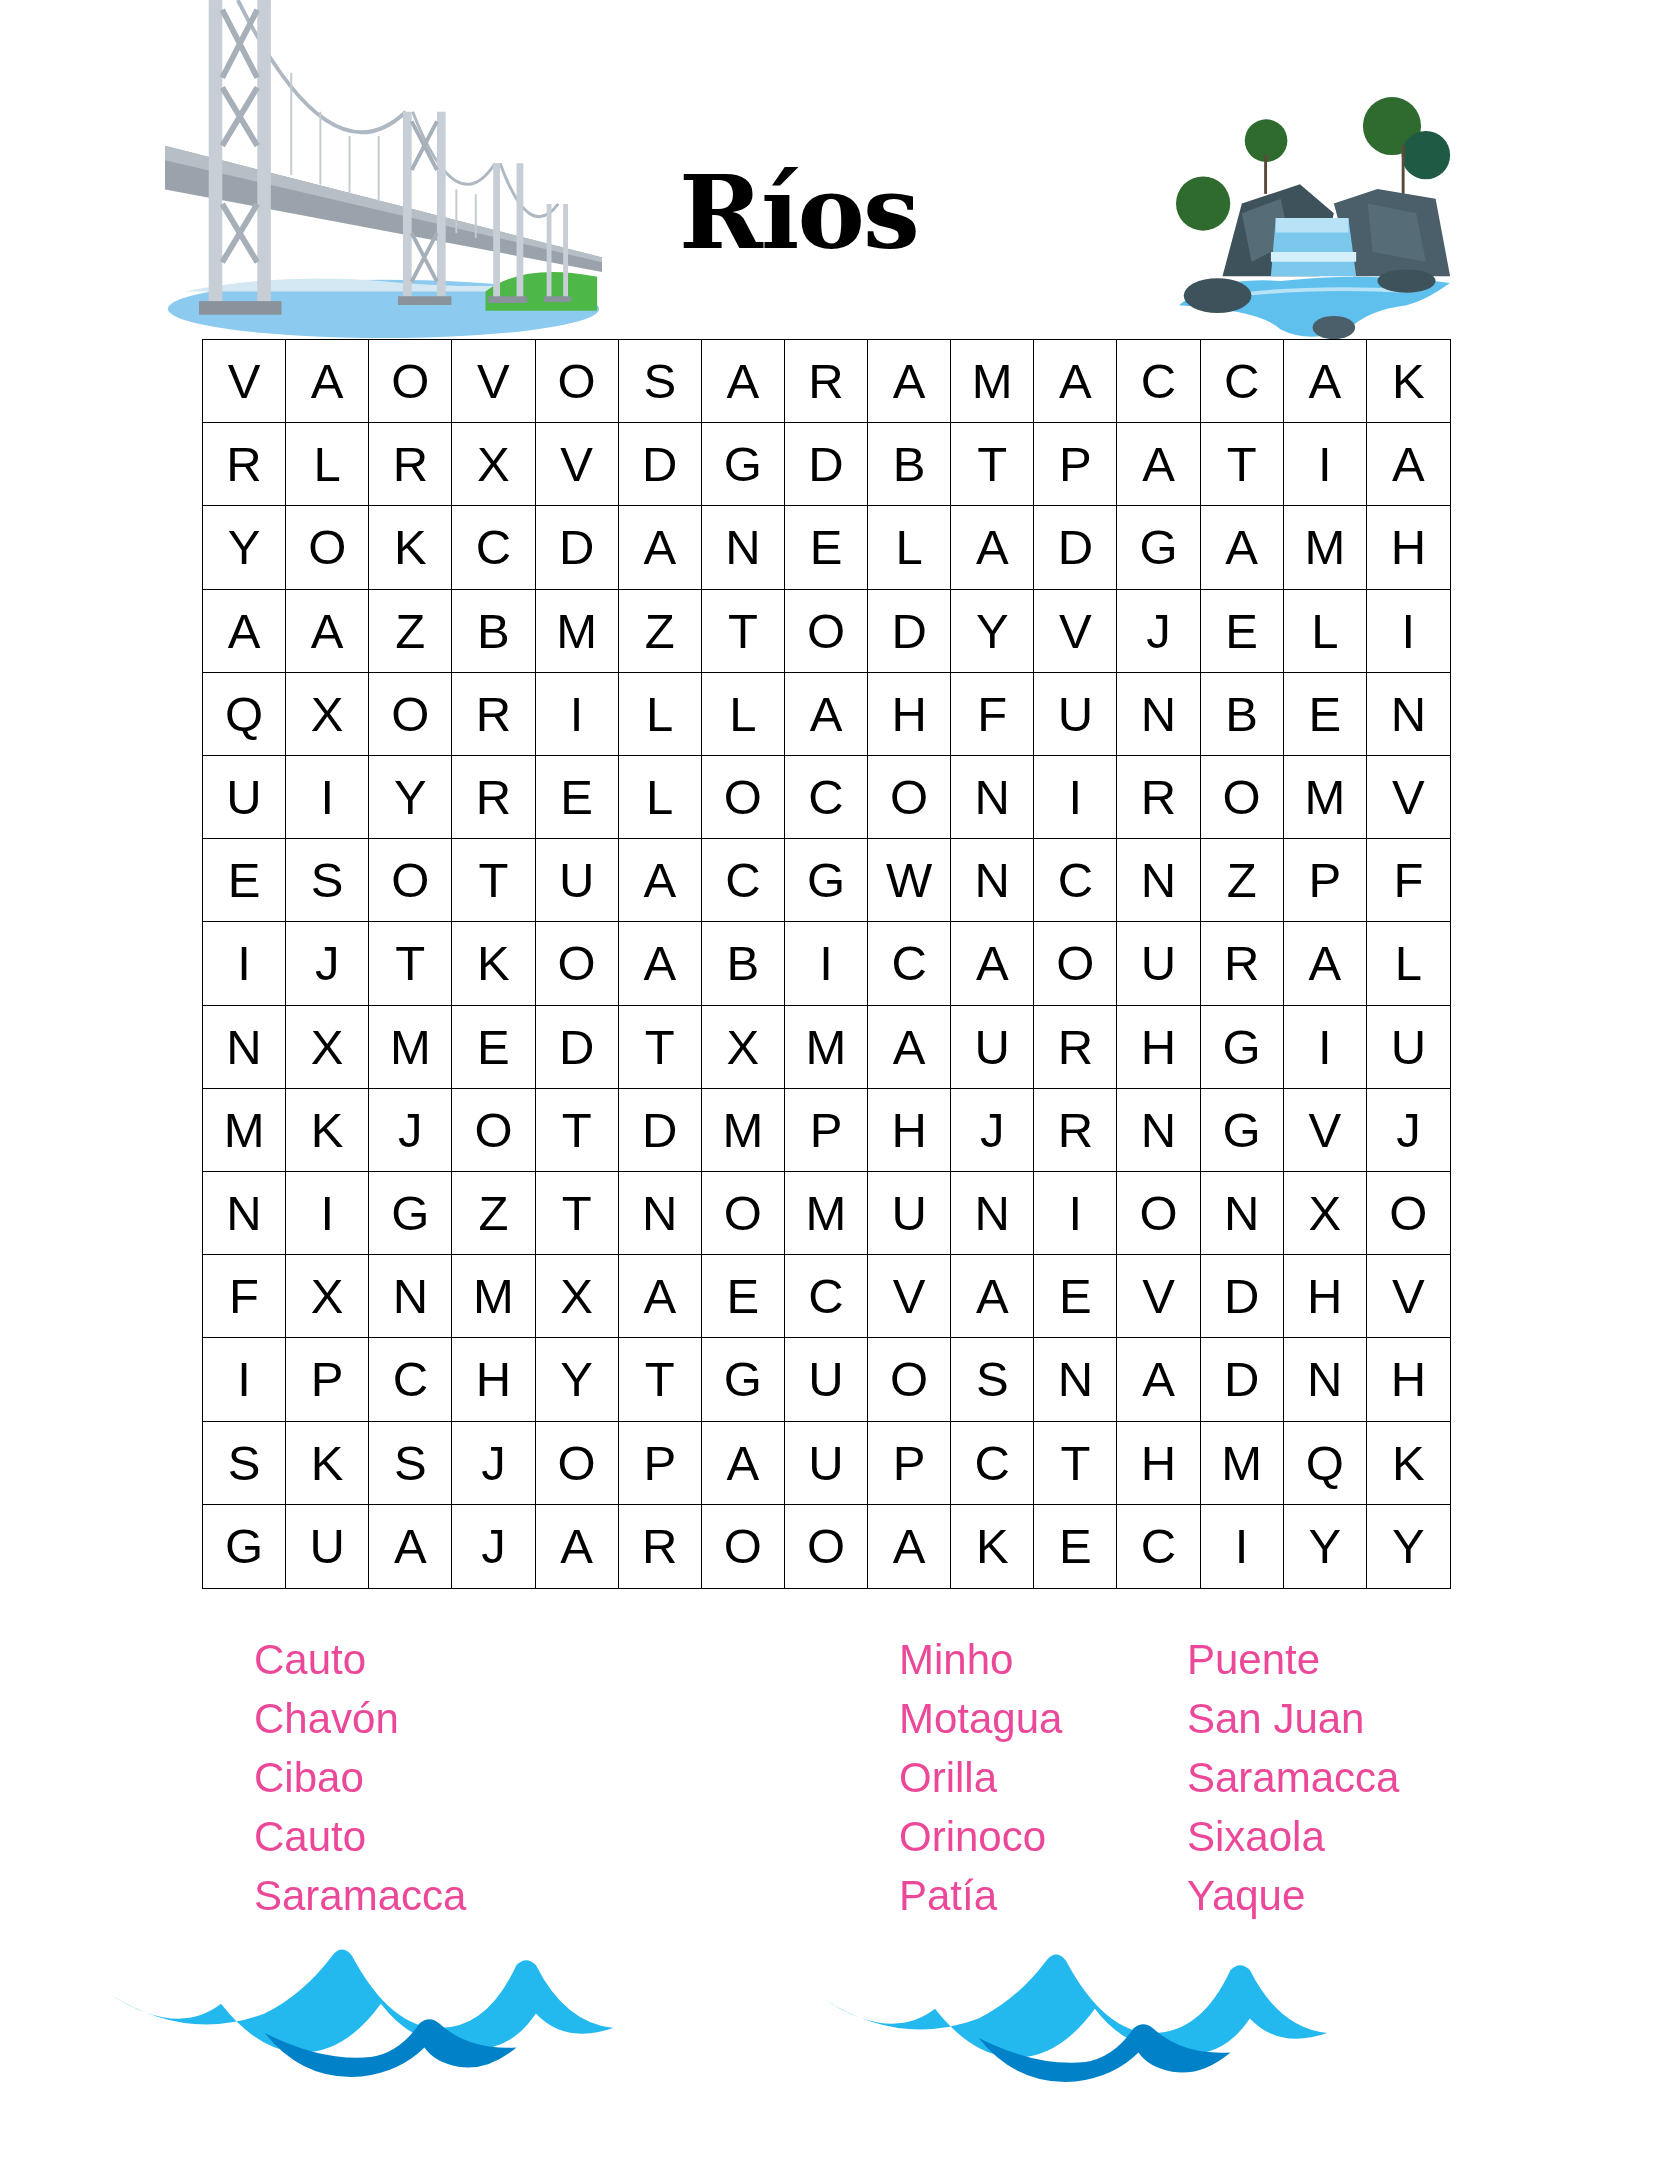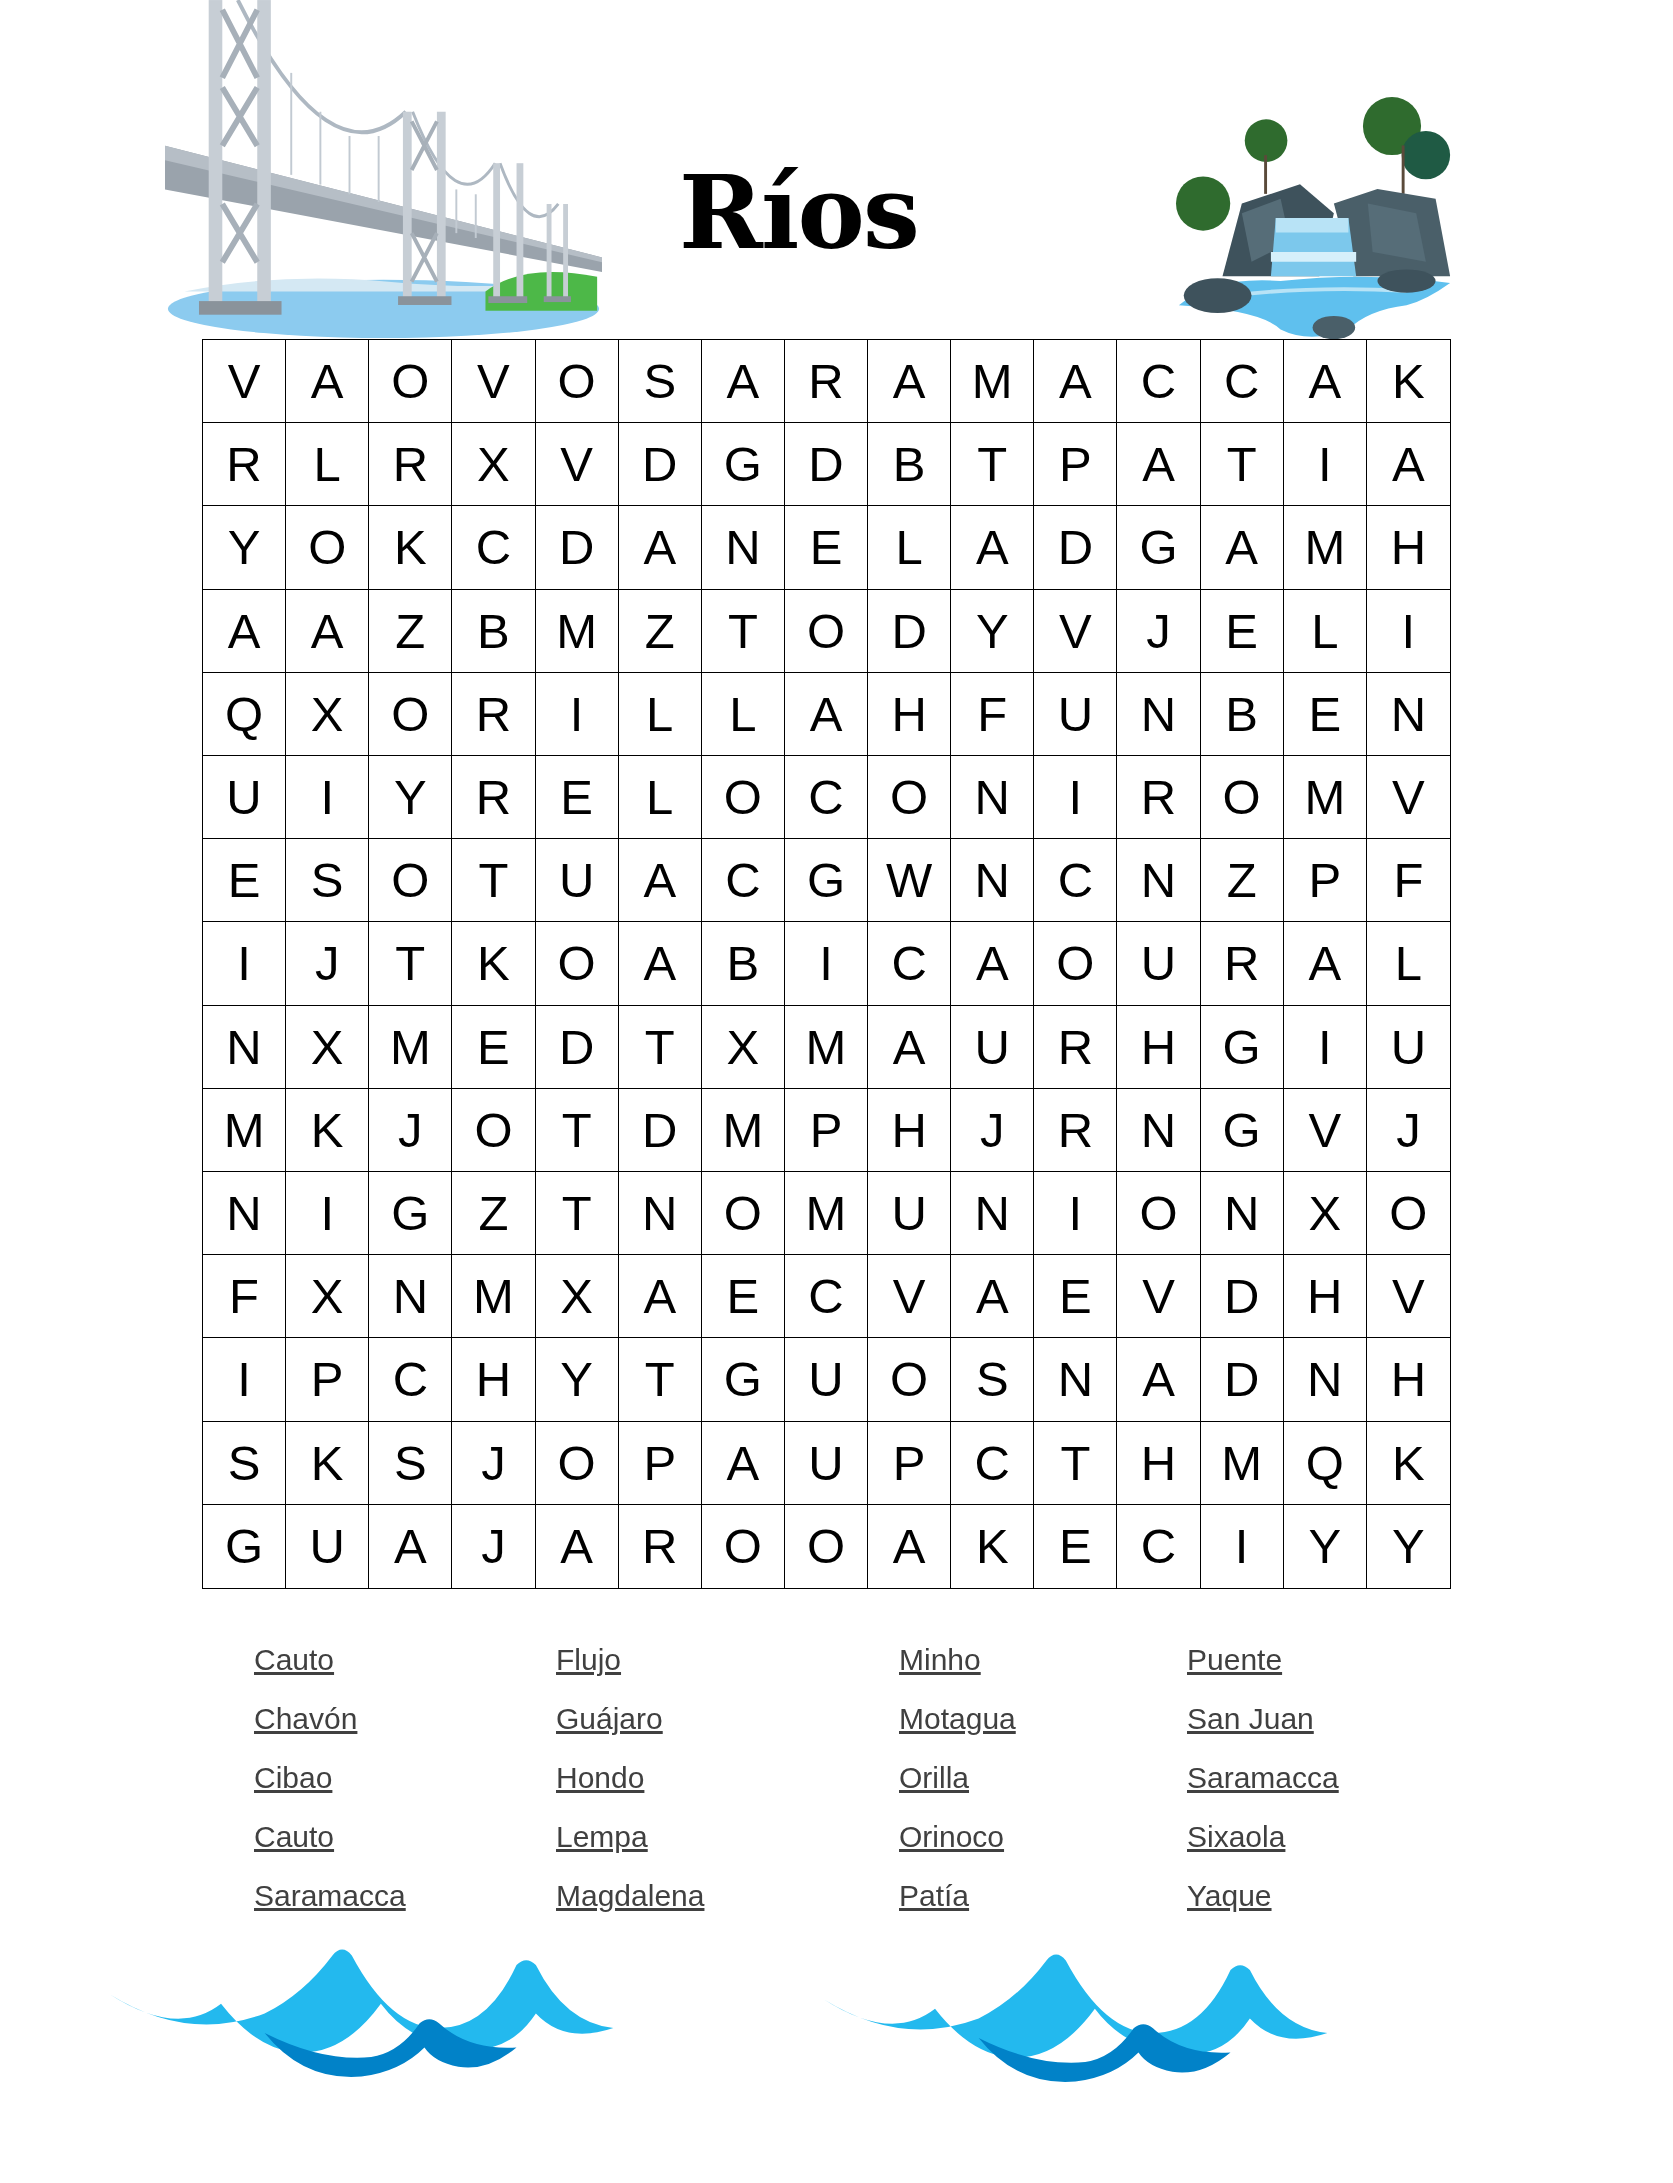--- a/index.html
+++ b/index.html
@@ -32,21 +32,21 @@
     box-sizing: border-box;
   }
   .cell.last-col { border-right: none; }
   .cell.last-row { border-bottom: none; }
   .words {
     position: absolute; top: 1630px; left: 0; width: 1674px; height: 311px;
   }
   .word-col { position: absolute; top: 0; }
   .word {
     font-family: "Liberation Sans", sans-serif;
-    font-size: 30px; line-height: 59px; color: #404040; white-space: nowrap; text-decoration: underline;
+    font-size: 42px; line-height: 59px; color: #ec4899; white-space: nowrap;
   }
   .waves { position: absolute; top: 1936px; width: 505px; height: 155px; }
 </style>
 </head>
 <body>
 
 <svg class="bridge" viewBox="0 0 450 350" xmlns="http://www.w3.org/2000/svg">
   <ellipse cx="225" cy="318" rx="222" ry="30" fill="#8CCBEF"></ellipse>
   <path d="M20 300 Q120 280 230 290 T420 288 L420 300 Z" fill="#D4E8F3"></path>
   <path d="M330 300 Q370 270 445 285 L445 320 L330 320 Z" fill="#4DB848"></path>
@@ -343,27 +343,20 @@
   </div>
 
 <div class="words">
   <div class="word-col" style="left:254px">
     <div class="word">Cauto</div>
     <div class="word">Chavón</div>
     <div class="word">Cibao</div>
     <div class="word">Cauto</div>
     <div class="word">Saramacca</div>
   </div>
-  <div class="word-col" style="left:556px">
-    <div class="word">Flujo</div>
-    <div class="word">Guájaro</div>
-    <div class="word">Hondo</div>
-    <div class="word">Lempa</div>
-    <div class="word">Magdalena</div>
-  </div>
   <div class="word-col" style="left:899px">
     <div class="word">Minho</div>
     <div class="word">Motagua</div>
     <div class="word">Orilla</div>
     <div class="word">Orinoco</div>
     <div class="word">Patía</div>
   </div>
   <div class="word-col" style="left:1187px">
     <div class="word">Puente</div>
     <div class="word">San Juan</div>

